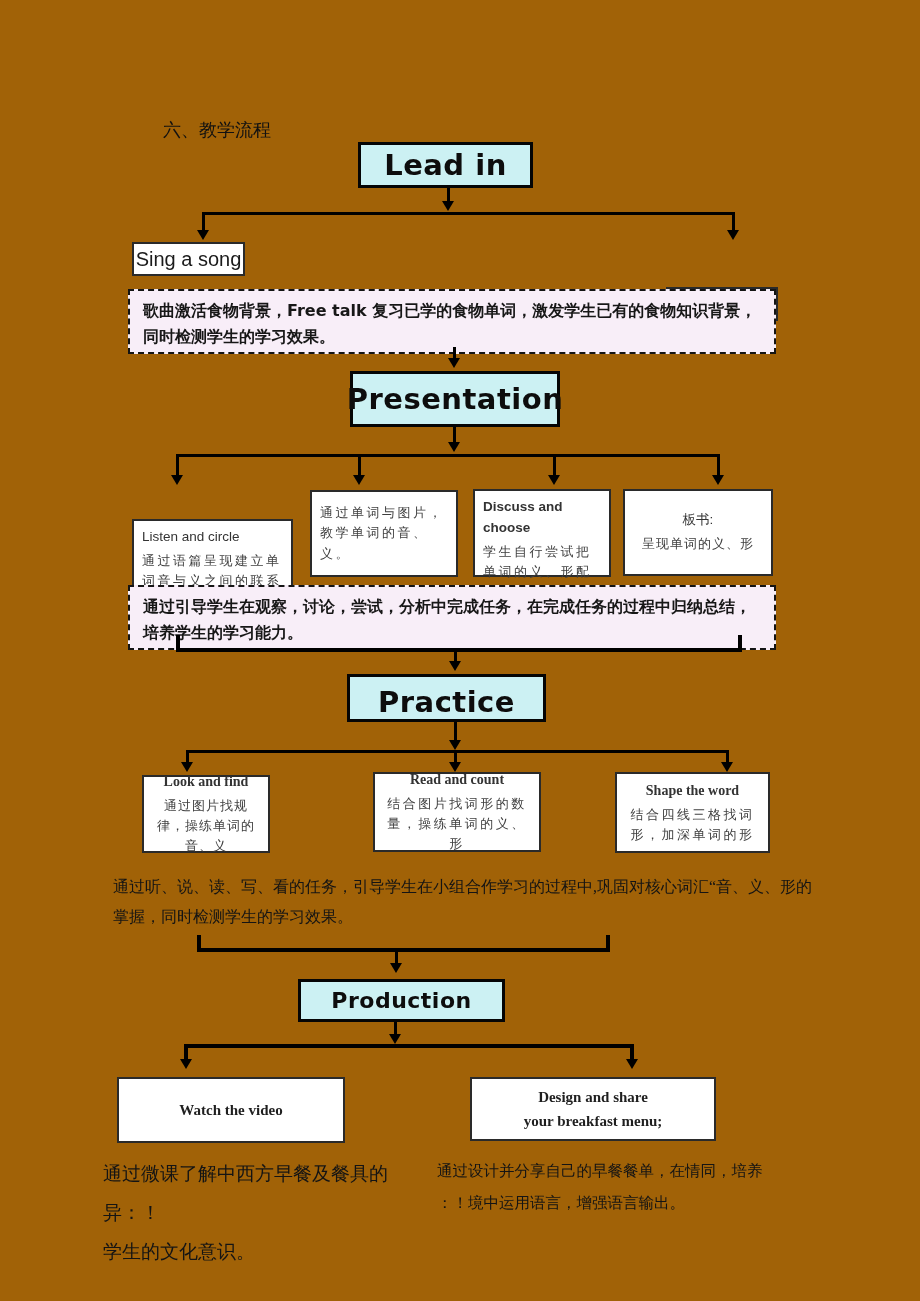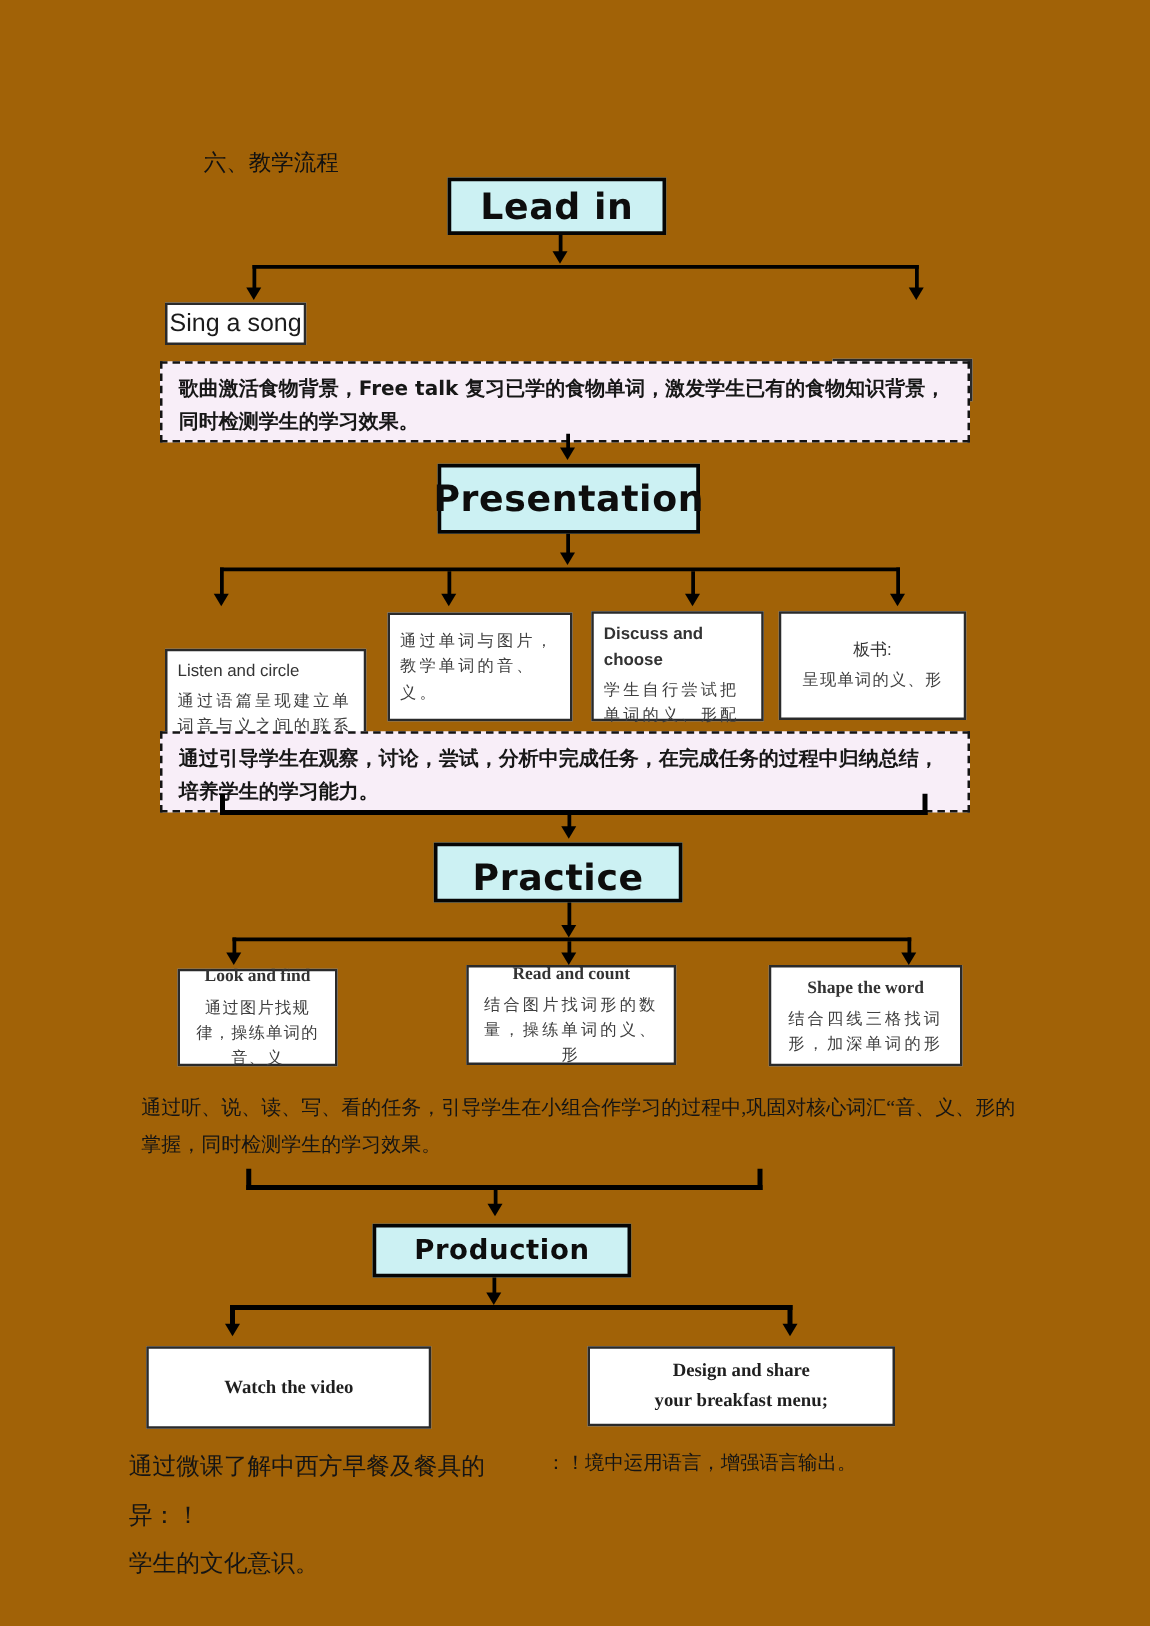--- a/index.html
+++ b/index.html
@@ -173,16 +173,17 @@
   <div class="abs plain serifbox vcenter tcenter" style="left:470px;top:1077px;width:246px;height:64px;line-height:1.6;">
     <div class="ln">Design and share</div>
     <div class="ln">your breakfast menu;</div>
   </div>
 
   <div class="abs para" style="left:103px;top:1155px;width:340px;line-height:2.05;font-size:19px;">
     <div>通过微课了解中西方早餐及餐具的异：！</div>
     <div>学生的文化意识。</div>
   </div>
   <div class="abs para" style="left:437px;top:1155px;width:380px;line-height:2.05;font-size:15.5px;">
+    <div>通过设计并分享自己的早餐餐单，在情同，培养</div>
     <div>：！境中运用语言，增强语言输出。</div>
   </div>
 
 </div>
 
 </body></html>

